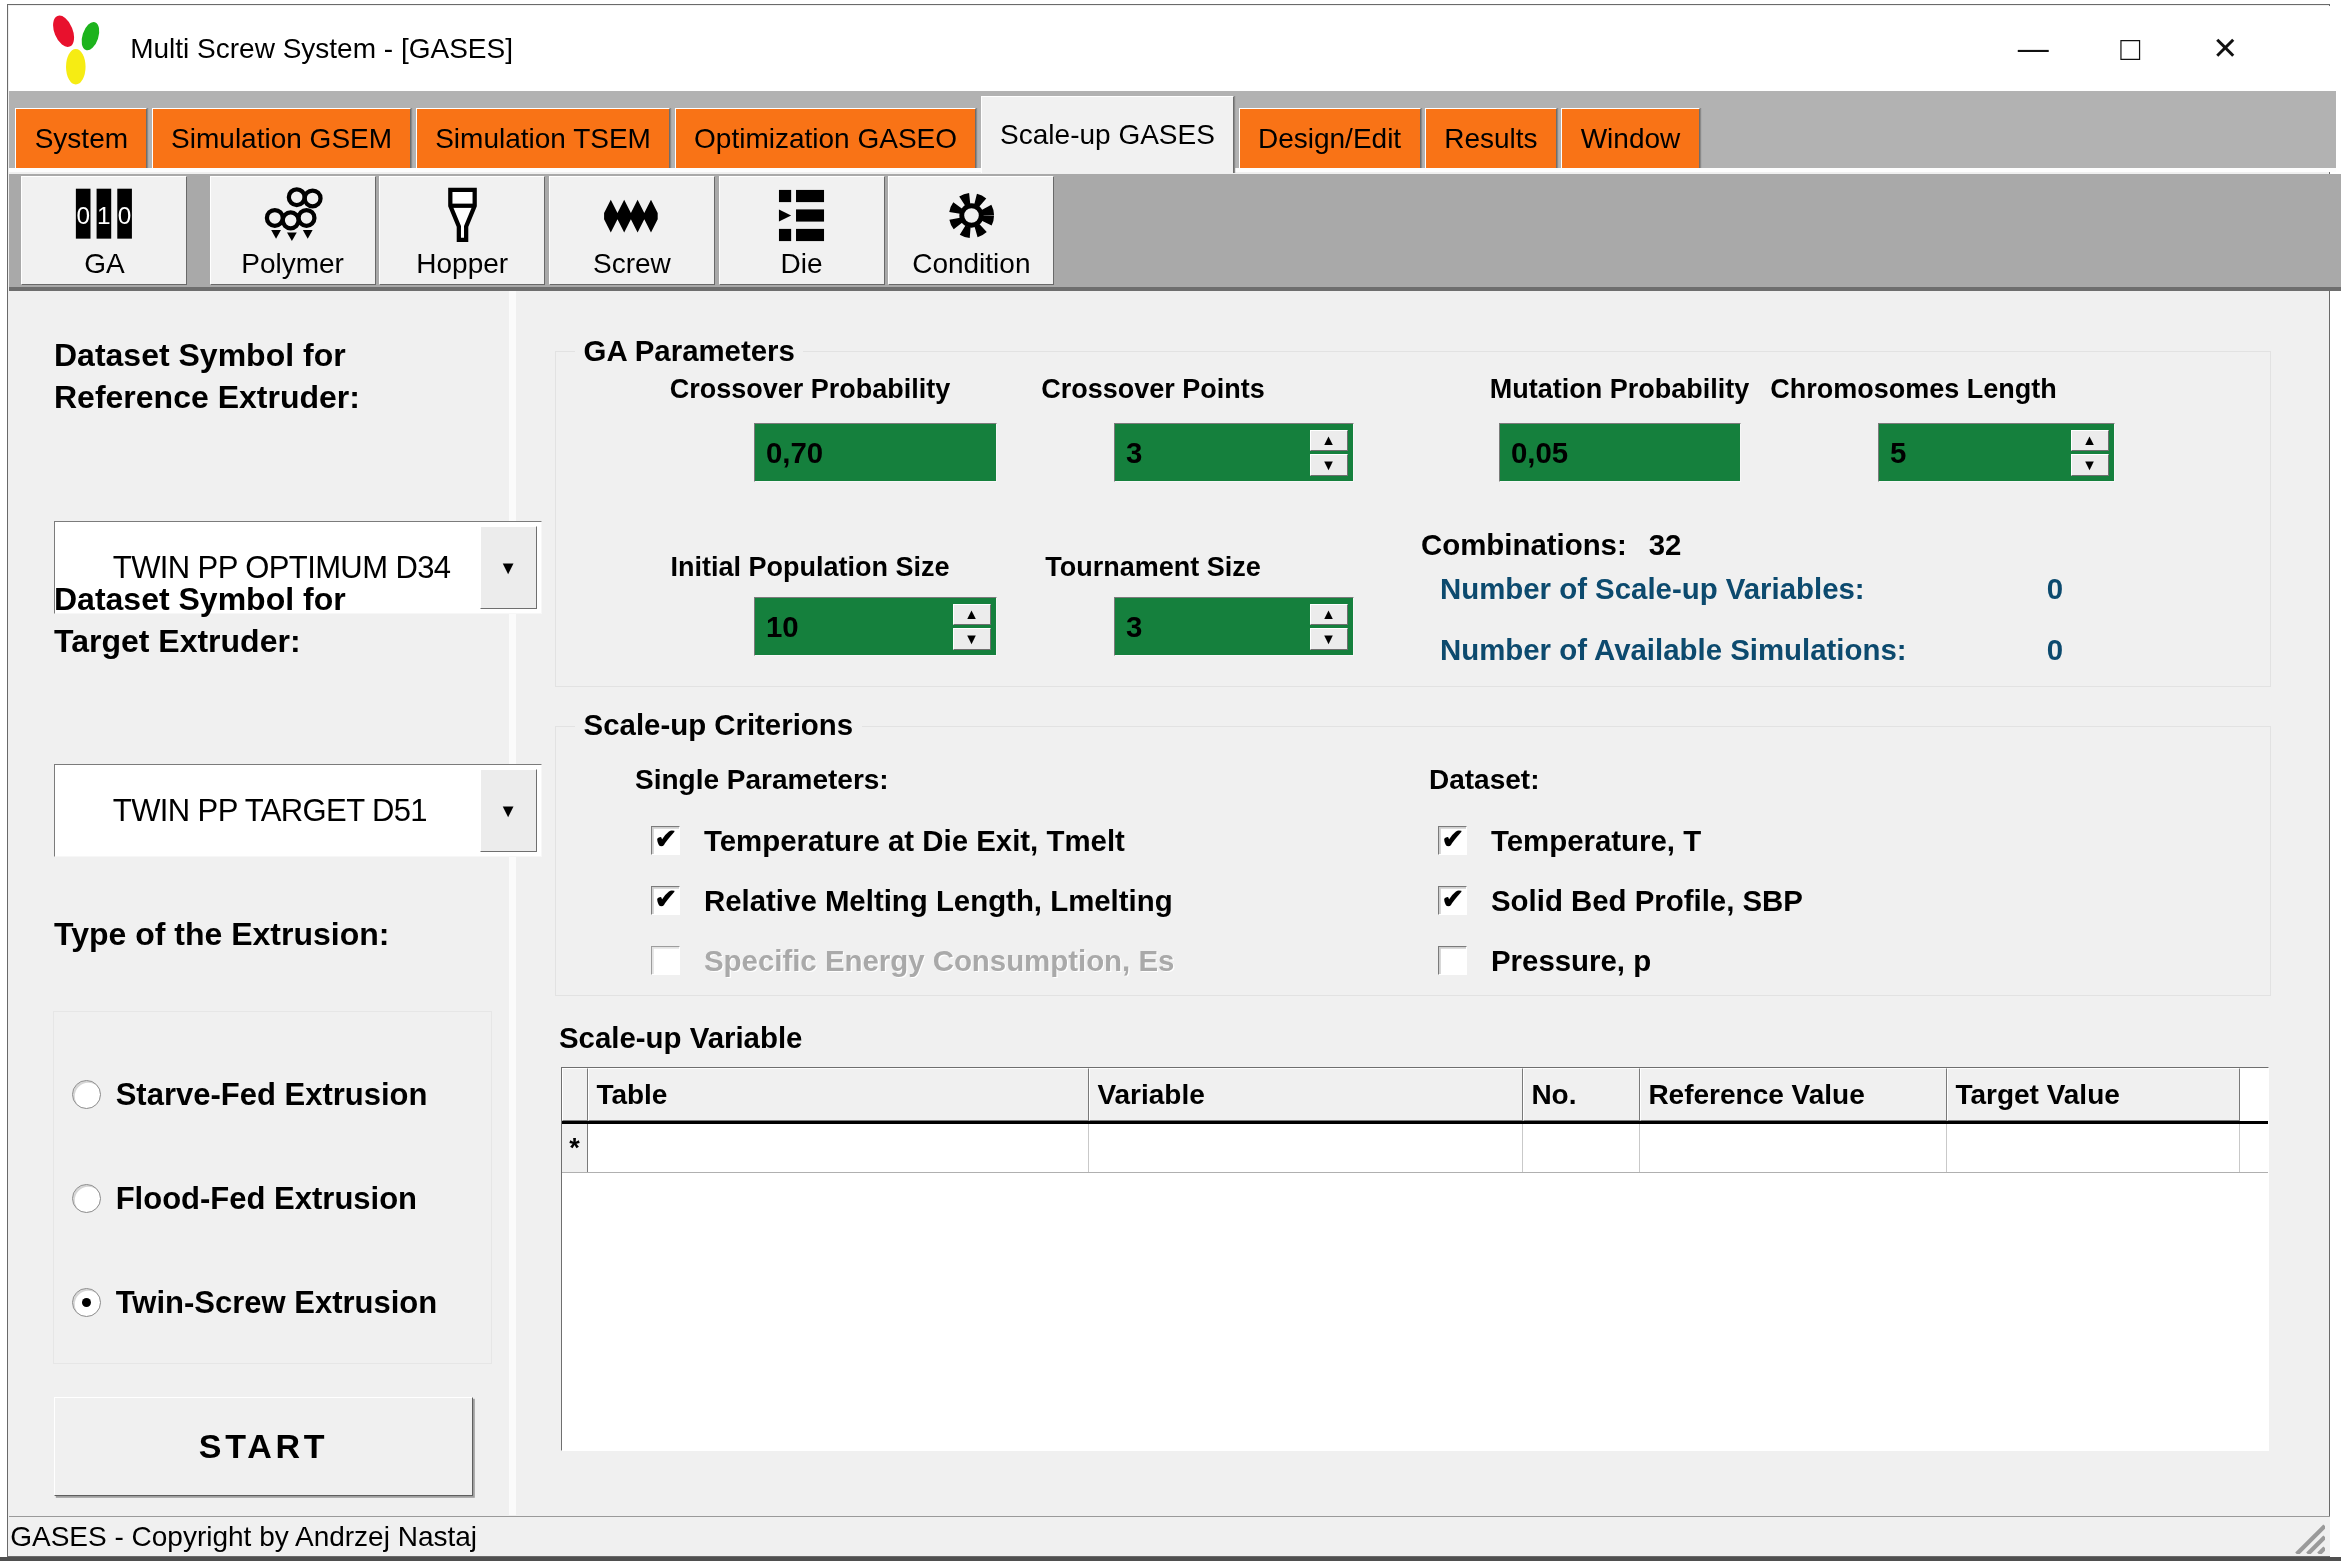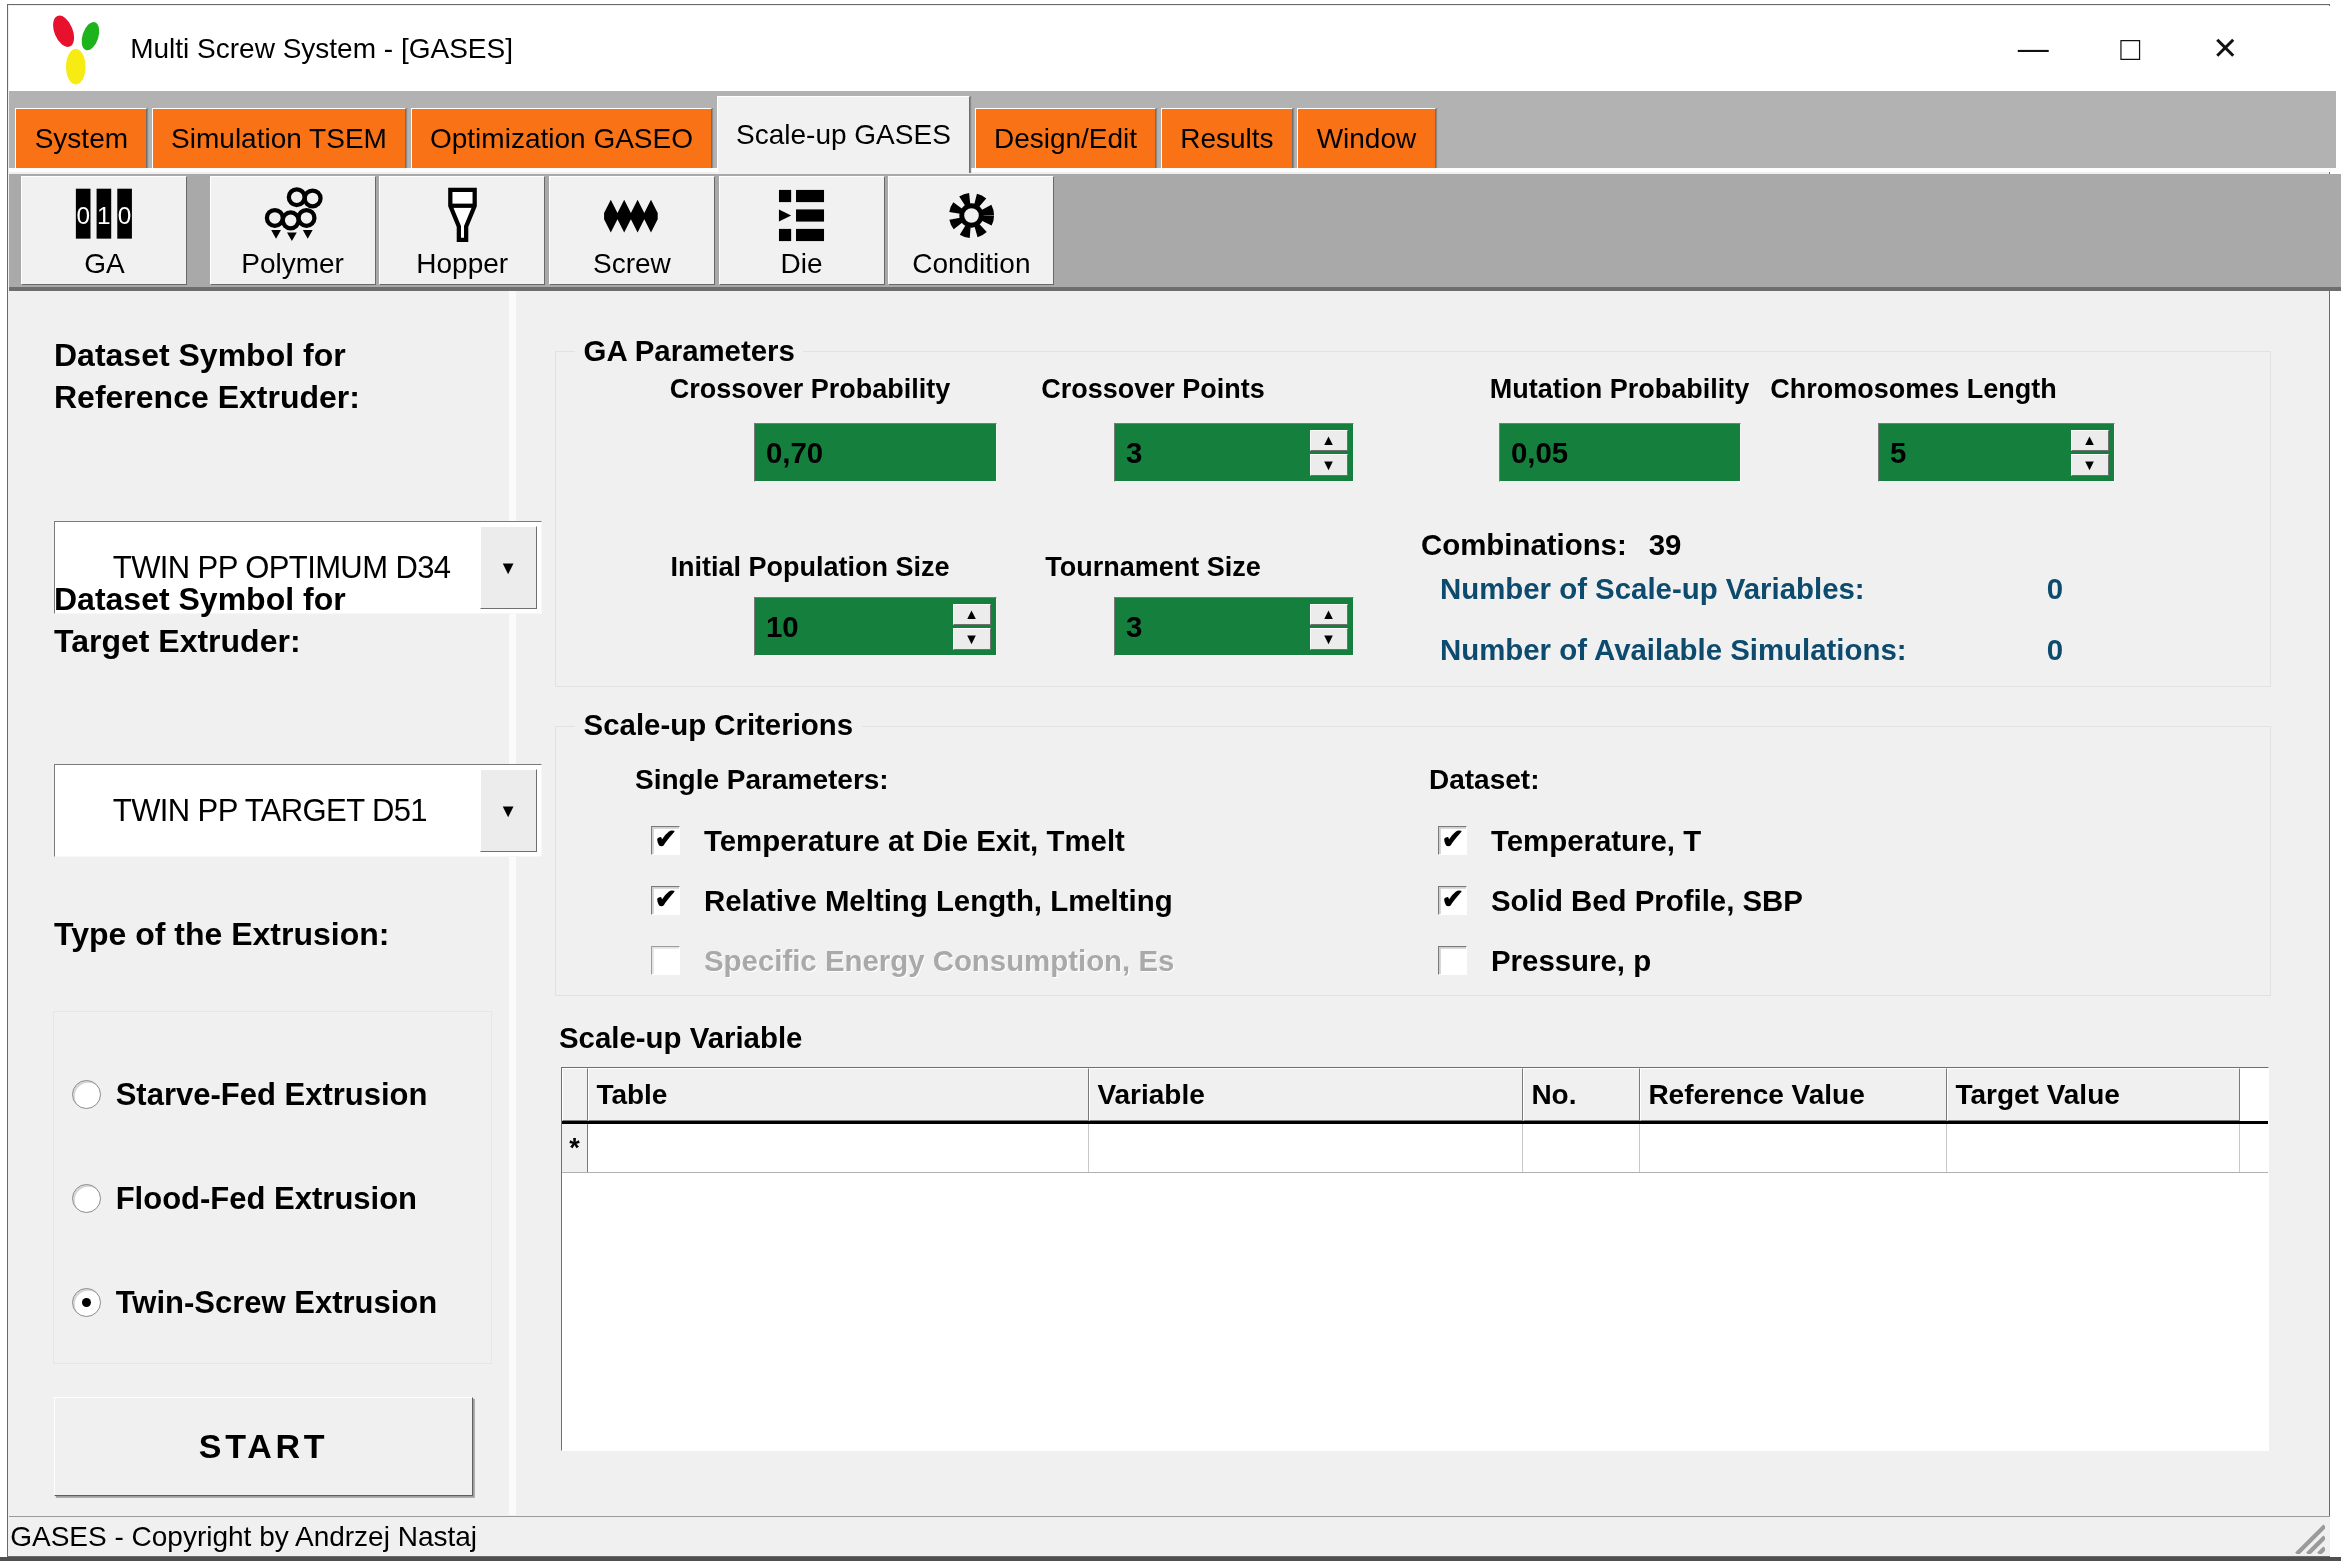--- a/index.html
+++ b/index.html
@@ -110,20 +110,21 @@
     <ellipse cx="50" cy="88" rx="16" ry="29" fill="#f6ec13"></ellipse>
   </svg>
   <span id="titletext">Multi Screw System - [GASES]</span>
   <span id="btn-min" class="winbtn abs">—</span>
   <span id="btn-max" class="winbtn abs">□</span>
   <span id="btn-close" class="winbtn abs">✕</span>
 </div>
 
 <div id="tabstrip" class="abs">
   <div class="tab">System</div>
+  <div class="tab">Simulation GSEM</div>
   <div class="tab">Simulation TSEM</div>
   <div class="tab">Optimization GASEO</div>
   <div class="tab active">Scale-up GASES</div>
   <div class="tab">Design/Edit</div>
   <div class="tab">Results</div>
   <div class="tab">Window</div>
 </div>
 
 <div id="toolbar" class="abs">
   <div class="tbtn">
@@ -266,21 +267,21 @@
 <div class="abs tbox" style="left:1878px;top:423px;width:237px;">
   <span class="tval">5</span>
   <span class="spinner">
       <span class="spbtn">▲</span>
       <span class="spbtn">▼</span>
     </span>
 </div>
 
 <div class="abs" style="left:1421px;top:528px;display:flex;gap:22px;font-size:29.4px;font-weight:bold;">
   <span>Combinations:</span>
-  <span>39</span>
+  <span>32</span>
 </div>
 
 <div class="abs flabel" style="left:638px;top:552px;width:344px;">Initial Population Size</div>
 <div class="abs tbox" style="left:754px;top:597px;width:243px;">
   <span class="tval">10</span>
   <span class="spinner">
       <span class="spbtn">▲</span>
       <span class="spbtn">▼</span>
     </span>
 </div>

